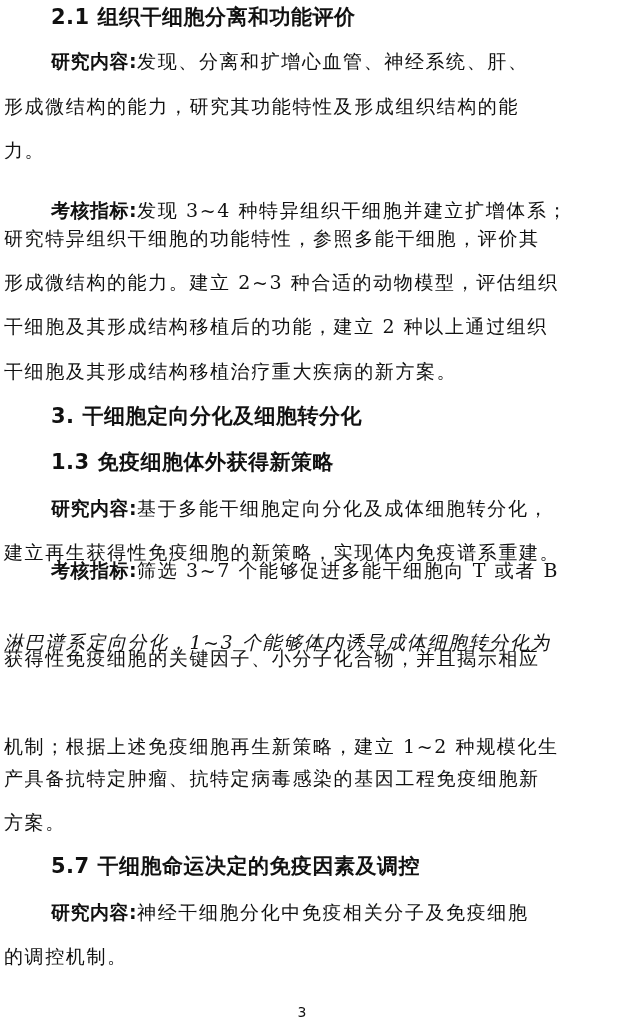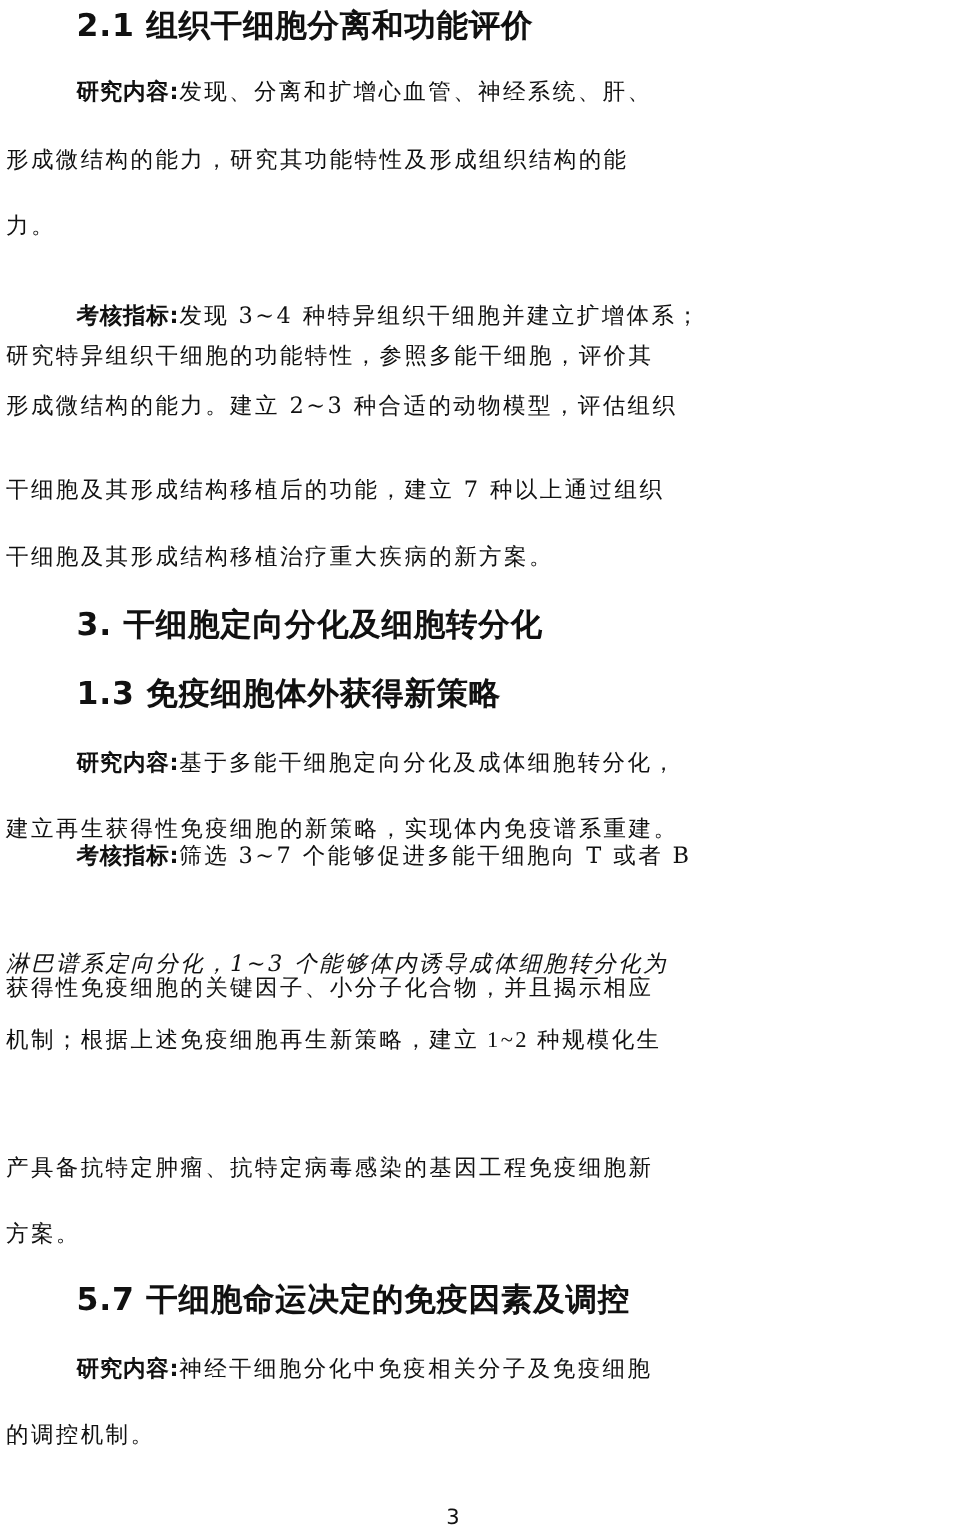--- a/index.html
+++ b/index.html
@@ -19,21 +19,21 @@
       position: absolute;
       left: 4px;
       top: 0;
       width: 596px;
     }
     .line {
       position: absolute;
       left: 0;
       height: 44px;
       line-height: 44px;
-      font-size: 15px;
+      font-size: 19px;
       white-space: nowrap;
       letter-spacing: 1.6px;
     }
     .indent { left: 47px; }
     .heading {
       font-family: "DejaVu Sans", "Liberation Sans", sans-serif;
       font-weight: bold;
       font-size: 21px;
       letter-spacing: 0.5px;
     }
@@ -61,40 +61,40 @@
 
   <div class="line indent" style="top:39px;">
     <span class="label">研究内容:</span><span>发现、分离和扩增心血管、神经系统、肝、</span>
   </div>
   <div class="line" style="top:84px;">形成微结构的能力，研究其功能特性及形成组织结构的能</div>
   <div class="line" style="top:128px;">力。</div>
 
   <div class="line indent" style="top:188px;">
     <span class="label">考核指标:</span><span>发现 3~4 种特异组织干细胞并建立扩增体系；</span>
   </div>
-  <div class="line" style="top:216px;font-family:Liberation Serif, serif;">研究特异组织干细胞的功能特性，参照多能干细胞，评价其</div>
-  <div class="line" style="top:248px;">形成微结构的能力。建立 2~3 种合适的动物模型，评估组织</div>
-  <div class="line" style="top:304px;">干细胞及其形成结构移植后的功能，建立 7 种以上通过组织</div>
+  <div class="line" style="top:216px;">研究特异组织干细胞的功能特性，参照多能干细胞，评价其</div>
+  <div class="line" style="top:260px;">形成微结构的能力。建立 2~3 种合适的动物模型，评估组织</div>
+  <div class="line" style="top:304px;">干细胞及其形成结构移植后的功能，建立 2 种以上通过组织</div>
   <div class="line" style="top:349px;">干细胞及其形成结构移植治疗重大疾病的新方案。</div>
 
   <div class="line indent heading" style="top:394px;">3. 干细胞定向分化及细胞转分化</div>
 
   <div class="line indent heading" style="top:440px;">1.3 免疫细胞体外获得新策略</div>
 
   <div class="line indent" style="top:486px;">
     <span class="label">研究内容:</span><span>基于多能干细胞定向分化及成体细胞转分化，</span>
   </div>
   <div class="line" style="top:530px;">建立再生获得性免疫细胞的新策略，实现体内免疫谱系重建。</div>
 
   <div class="line indent" style="top:548px;">
     <span class="label">考核指标:</span><span>筛选 3~7 个能够促进多能干细胞向 T 或者 B</span>
   </div>
   <div class="line" style="top:620px;font-style:italic;">淋巴谱系定向分化，1~3 个能够体内诱导成体细胞转分化为</div>
   <div class="line" style="top:636px;">获得性免疫细胞的关键因子、小分子化合物，并且揭示相应</div>
-  <div class="line" style="top:672px;font-family:Liberation Serif, serif;">机制；根据上述免疫细胞再生新策略，建立 1~2 种规模化生</div>
+  <div class="line" style="top:724px;">机制；根据上述免疫细胞再生新策略，建立 1~2 种规模化生</div>
   <div class="line" style="top:756px;">产具备抗特定肿瘤、抗特定病毒感染的基因工程免疫细胞新</div>
   <div class="line" style="top:800px;">方案。</div>
 
   <div class="line indent heading" style="top:844px;">5.7 干细胞命运决定的免疫因素及调控</div>
 
   <div class="line indent" style="top:890px;">
     <span class="label">研究内容:</span><span>神经干细胞分化中免疫相关分子及免疫细胞</span>
   </div>
   <div class="line" style="top:934px;">的调控机制。</div>
 

